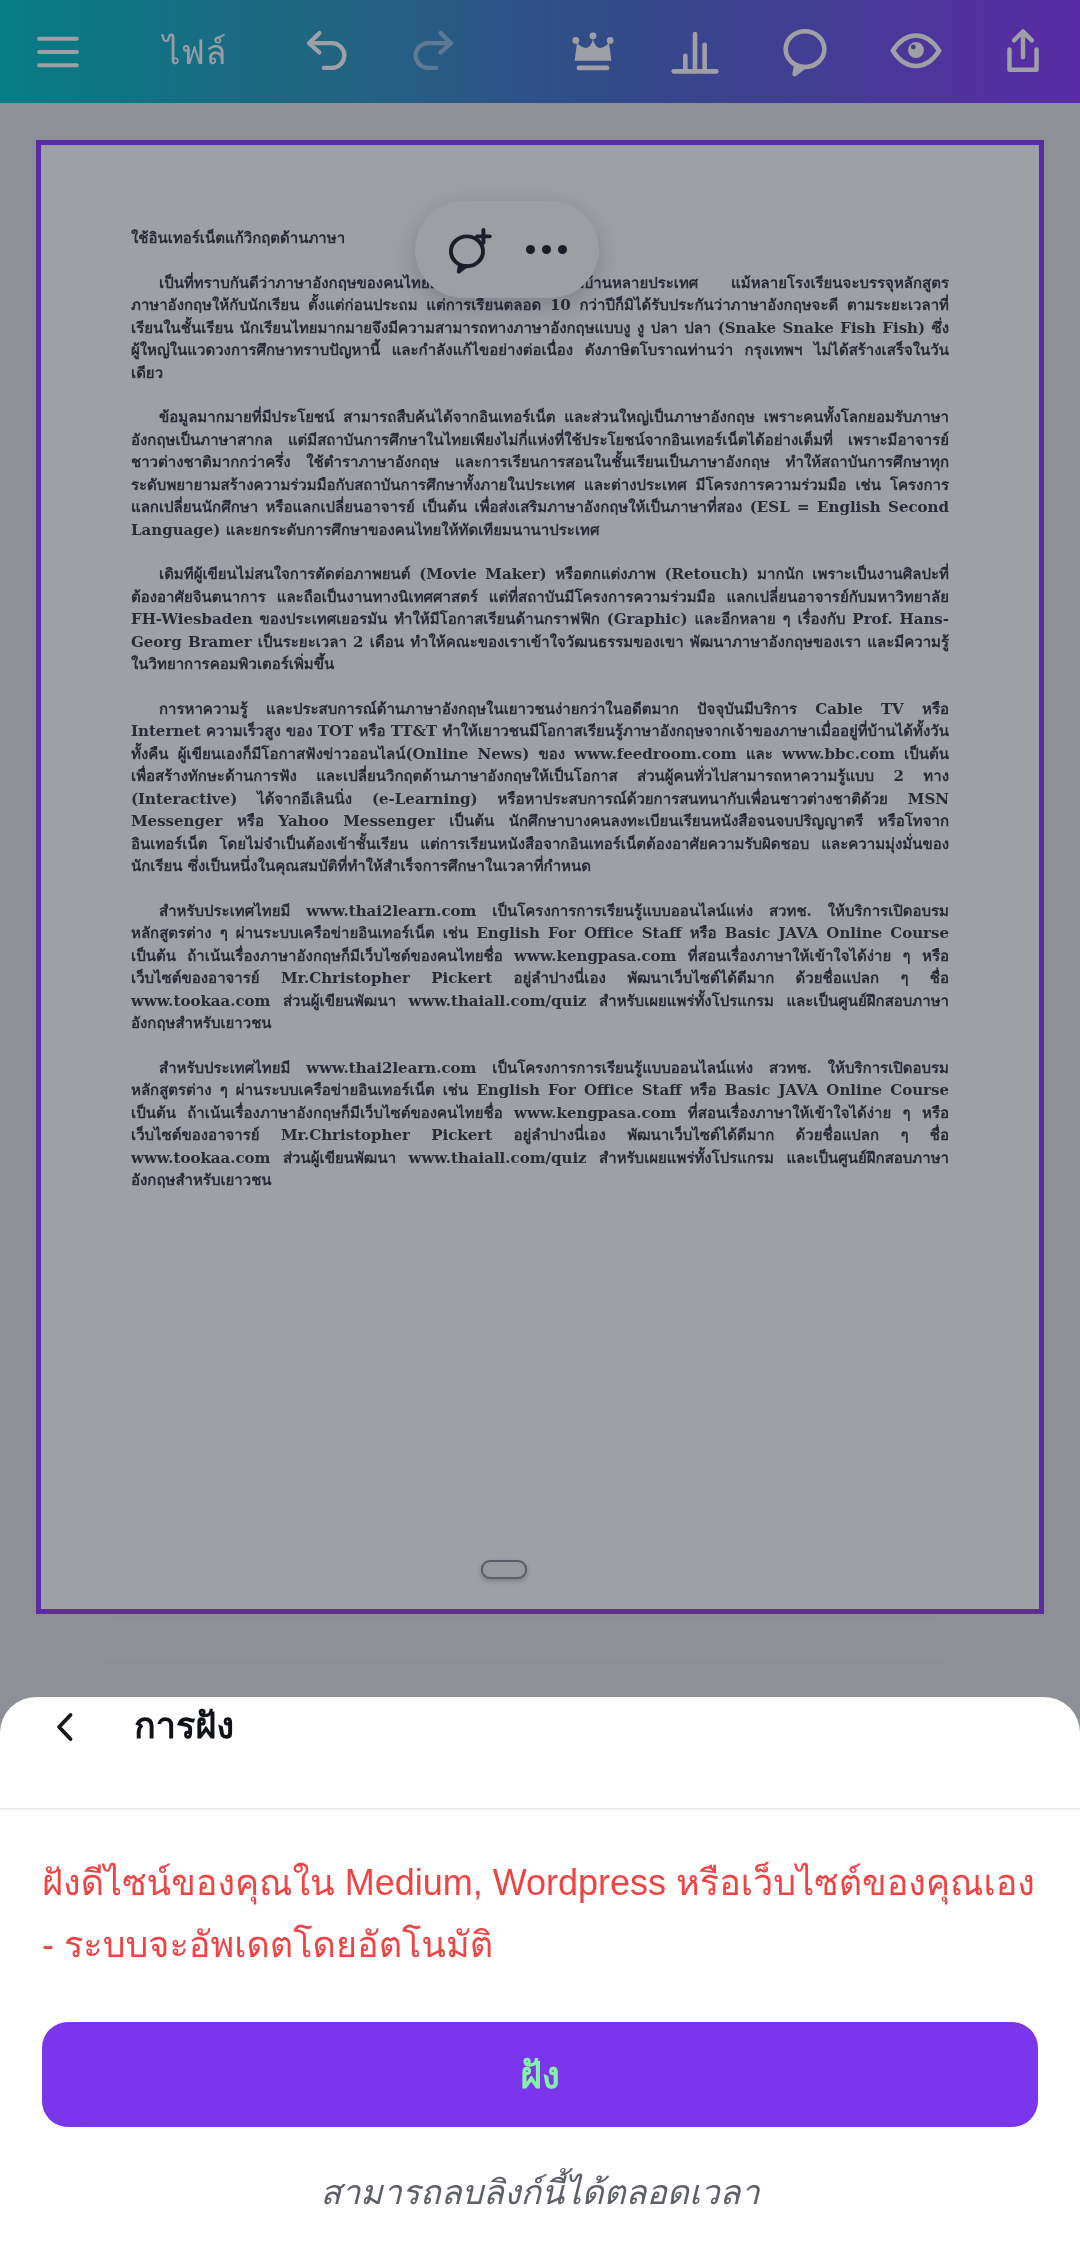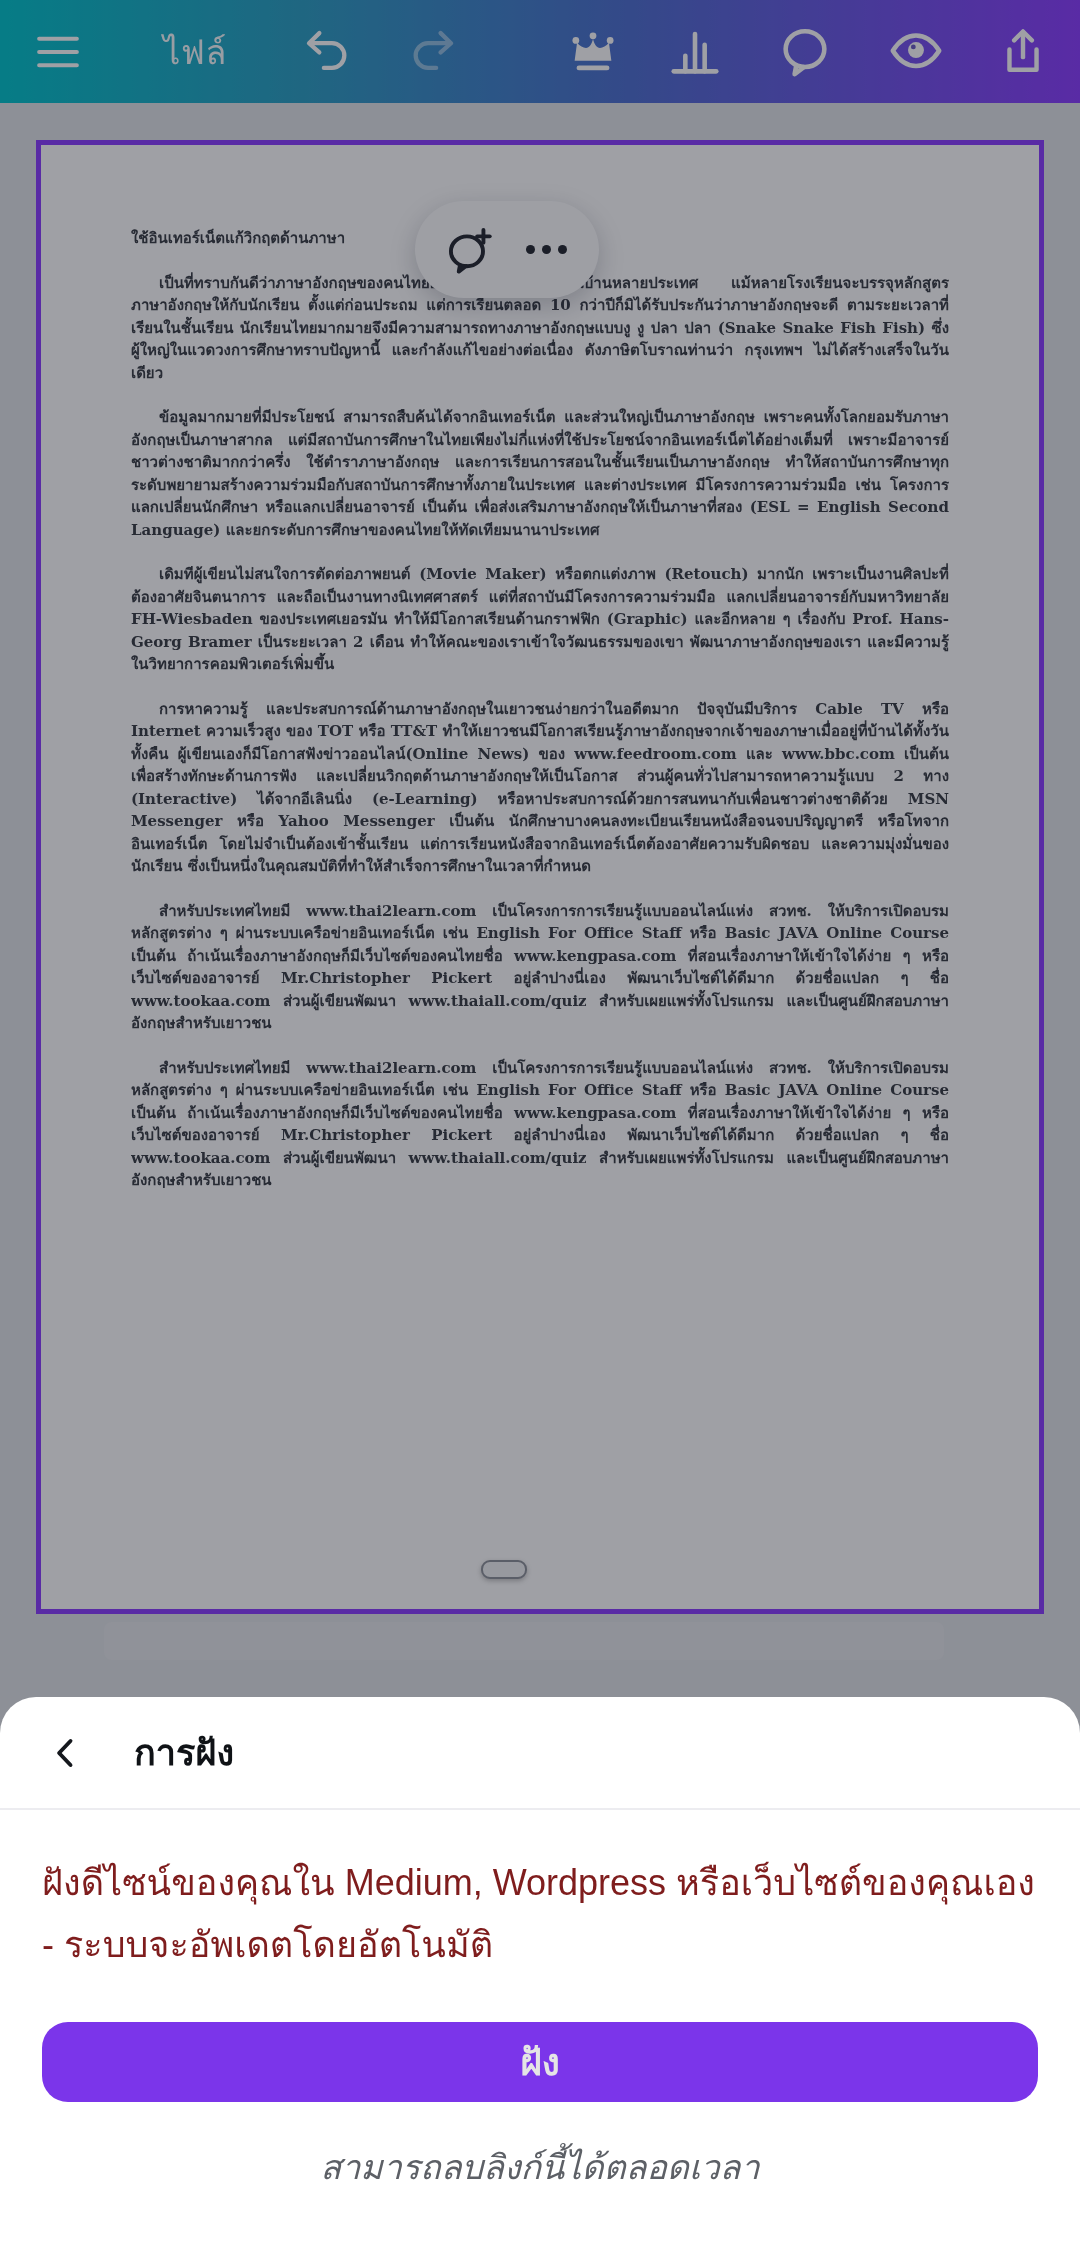--- a/index.html
+++ b/index.html
@@ -52,31 +52,31 @@
     box-shadow:0 2px 5px rgba(0,0,0,.25);
   }
   
   .scrim{position:absolute;inset:0;background:rgba(16,18,30,.40);z-index:5;}
   
   .sheet{
     position:absolute;left:0;top:1697px;width:1080px;height:547px;
     background:#ffffff;border-radius:36px 36px 0 0;z-index:10;
   }
   .sheet-header{
-    height:113px;display:flex;align-items:center;padding-left:48px;
+    height:113px;display:flex;padding-left:48px;
     border-bottom:2px solid #ececf0;box-sizing:border-box;
   }
   .back-btn{width:44px;height:60px;display:flex;align-items:center;}
   .sheet-title{margin-left:42px;font-size:36px;font-weight:700;color:#0f1216;}
   .sheet-desc{
-    margin:42px 42px 0 42px;font-size:36px;line-height:1.72;color:#7f1d1d;
+    margin:42px 42px 0 42px;font-size:36px;line-height:1.72;color:#ef4444;
   }
   .embed-btn{
-    display:block;margin:46px 42px 0 42px;width:996px;height:80px;border:none;
-    border-radius:26px;background:#7b35ea;color:#e5e5e5;font-size:37px;font-weight:700;
+    display:block;margin:46px 42px 0 42px;width:996px;height:105px;border:none;
+    border-radius:26px;background:#7b35ea;color:#86efac;font-size:37px;font-weight:700;
     font-family:"Liberation Sans",sans-serif;cursor:pointer;
   }
   .footer-note{
     margin-top:38px;text-align:center;font-size:34px;color:#5d6066;font-style:italic;
   }
 </style>
 </head>
 <body>
 
 <div class="screen">

